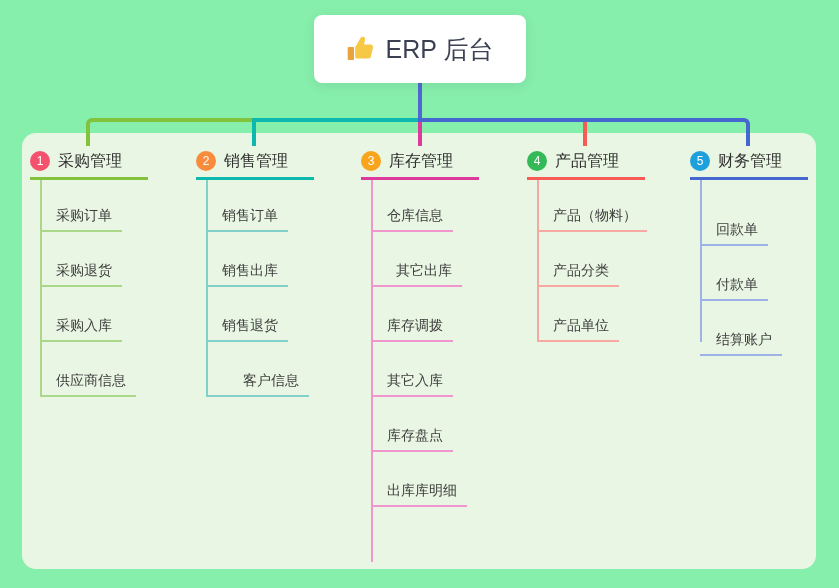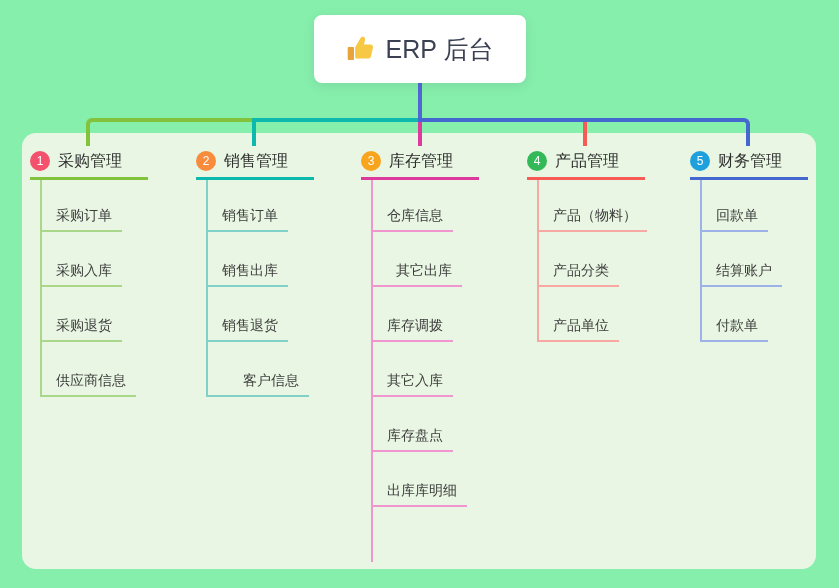--- a/index.html
+++ b/index.html
@@ -75,22 +75,22 @@
       <div class="line" style="left: 583px; top: 122px; width: 4px; height: 24px; background: rgb(247, 91, 85);"></div>
     </div>
   <div id="branches">
       <div class="branch-header" style="left: 30px; border-bottom-color: rgb(130, 194, 61);">
         <div class="num-badge" style="background: rgb(244, 81, 108);">1</div>
         <div>采购管理</div>
       </div>
       <div class="trunk" style="left: 40px; top: 179px; height: 218px; background: rgb(171, 215, 138);"></div>
       <div class="children" style="left: 40px; top: 193px;">
         <div class="child-node" style="border-bottom-color: rgb(171, 215, 138);">采购订单</div>
+        <div class="child-node" style="border-bottom-color: rgb(171, 215, 138);">采购退货</div>
         <div class="child-node" style="border-bottom-color: rgb(171, 215, 138);">采购入库</div>
-        <div class="child-node" style="border-bottom-color: rgb(171, 215, 138);">采购退货</div>
         <div class="child-node" style="border-bottom-color: rgb(171, 215, 138);">供应商信息</div>
       </div>
       <div class="branch-header" style="left: 196px; border-bottom-color: rgb(13, 185, 173);">
         <div class="num-badge" style="background: rgb(249, 139, 61);">2</div>
         <div>销售管理</div>
       </div>
       <div class="trunk" style="left: 206px; top: 179px; height: 218px; background: rgb(129, 209, 201);"></div>
       <div class="children" style="left: 206px; top: 193px;">
         <div class="child-node" style="border-bottom-color: rgb(129, 209, 201);">销售订单</div>
         <div class="child-node" style="border-bottom-color: rgb(129, 209, 201);">销售出库</div>
@@ -118,19 +118,19 @@
       <div class="children" style="left: 537px; top: 193px;">
         <div class="child-node" style="border-bottom-color: rgb(248, 168, 162);">产品（物料）</div>
         <div class="child-node" style="border-bottom-color: rgb(248, 168, 162);">产品分类</div>
         <div class="child-node" style="border-bottom-color: rgb(248, 168, 162);">产品单位</div>
       </div>
       <div class="branch-header" style="left: 690px; border-bottom-color: rgb(68, 104, 208);">
         <div class="num-badge" style="background: rgb(30, 160, 220);">5</div>
         <div>财务管理</div>
       </div>
       <div class="trunk" style="left: 700px; top: 179px; height: 163px; background: rgb(157, 179, 232);"></div>
-      <div class="children" style="left: 700px; top: 193px; text-align: right;">
+      <div class="children" style="left: 700px; top: 207px; text-align: right;">
         <div class="child-node" style="border-bottom-color: rgb(157, 179, 232);">回款单</div>
+        <div class="child-node" style="border-bottom-color: rgb(157, 179, 232);">付款单</div>
         <div class="child-node" style="border-bottom-color: rgb(157, 179, 232);">结算账户</div>
-        <div class="child-node" style="border-bottom-color: rgb(157, 179, 232);">付款单</div>
       </div>
     </div>
 </div>
 
 </body></html>

